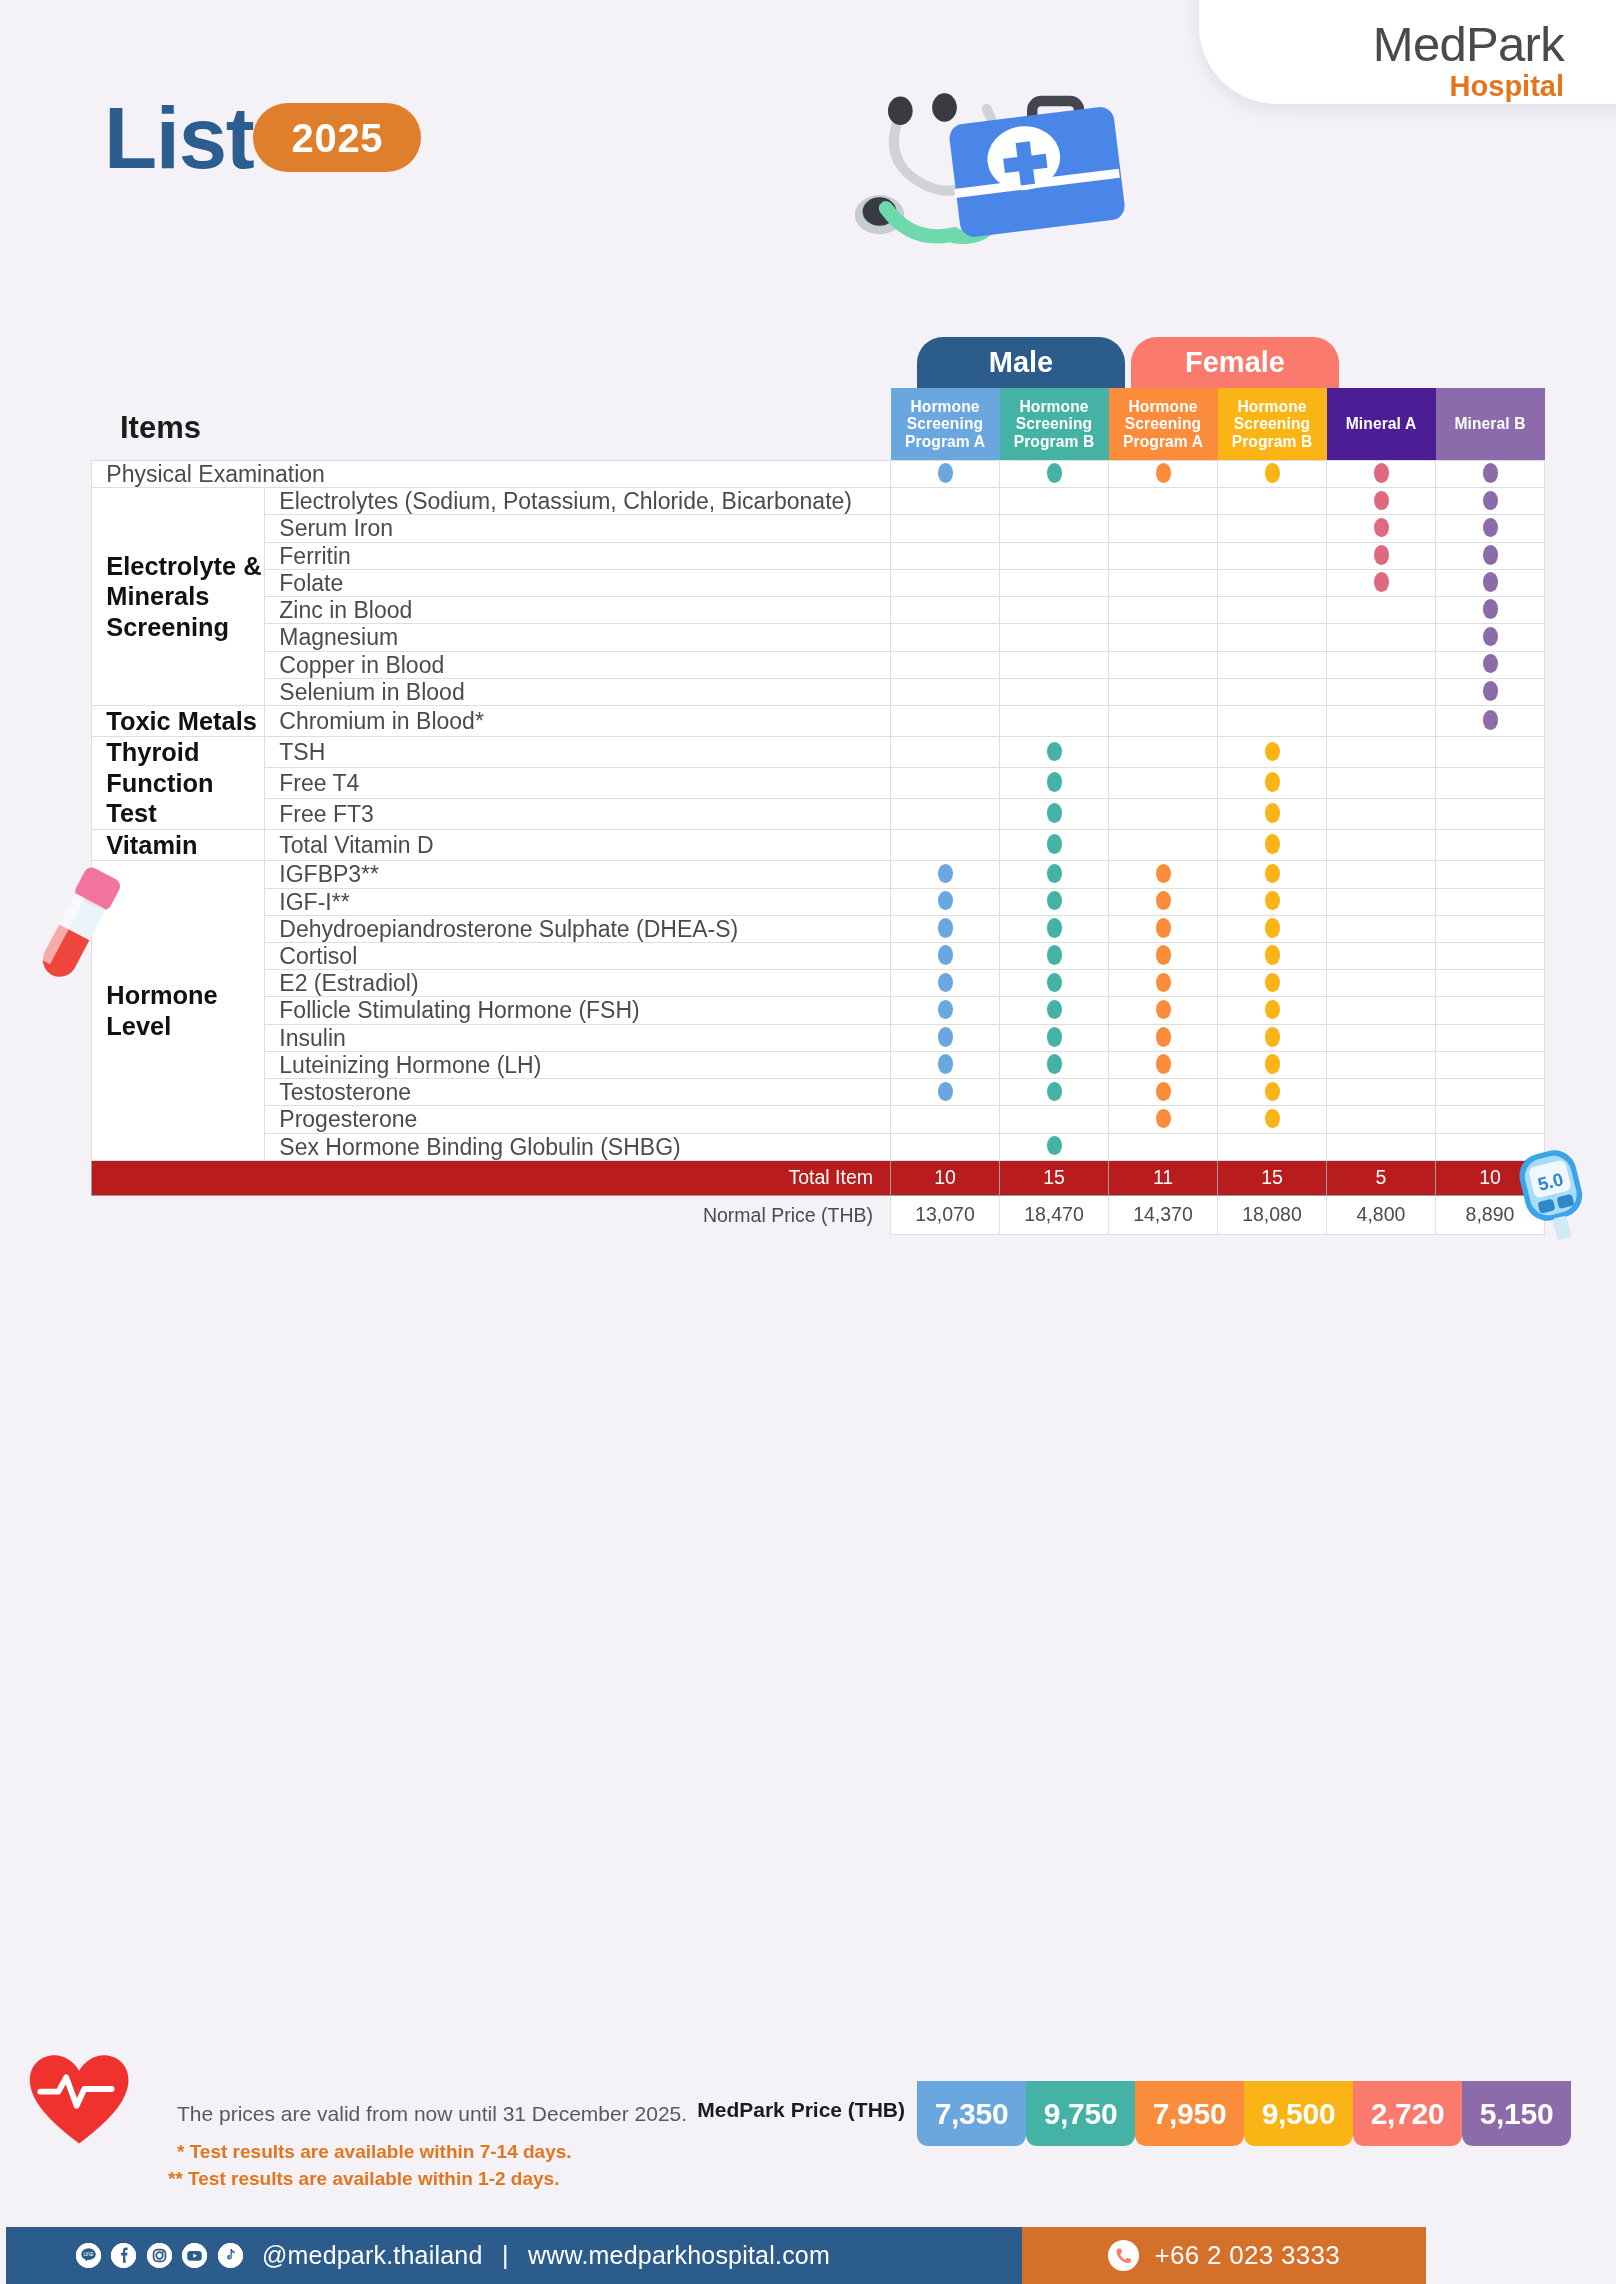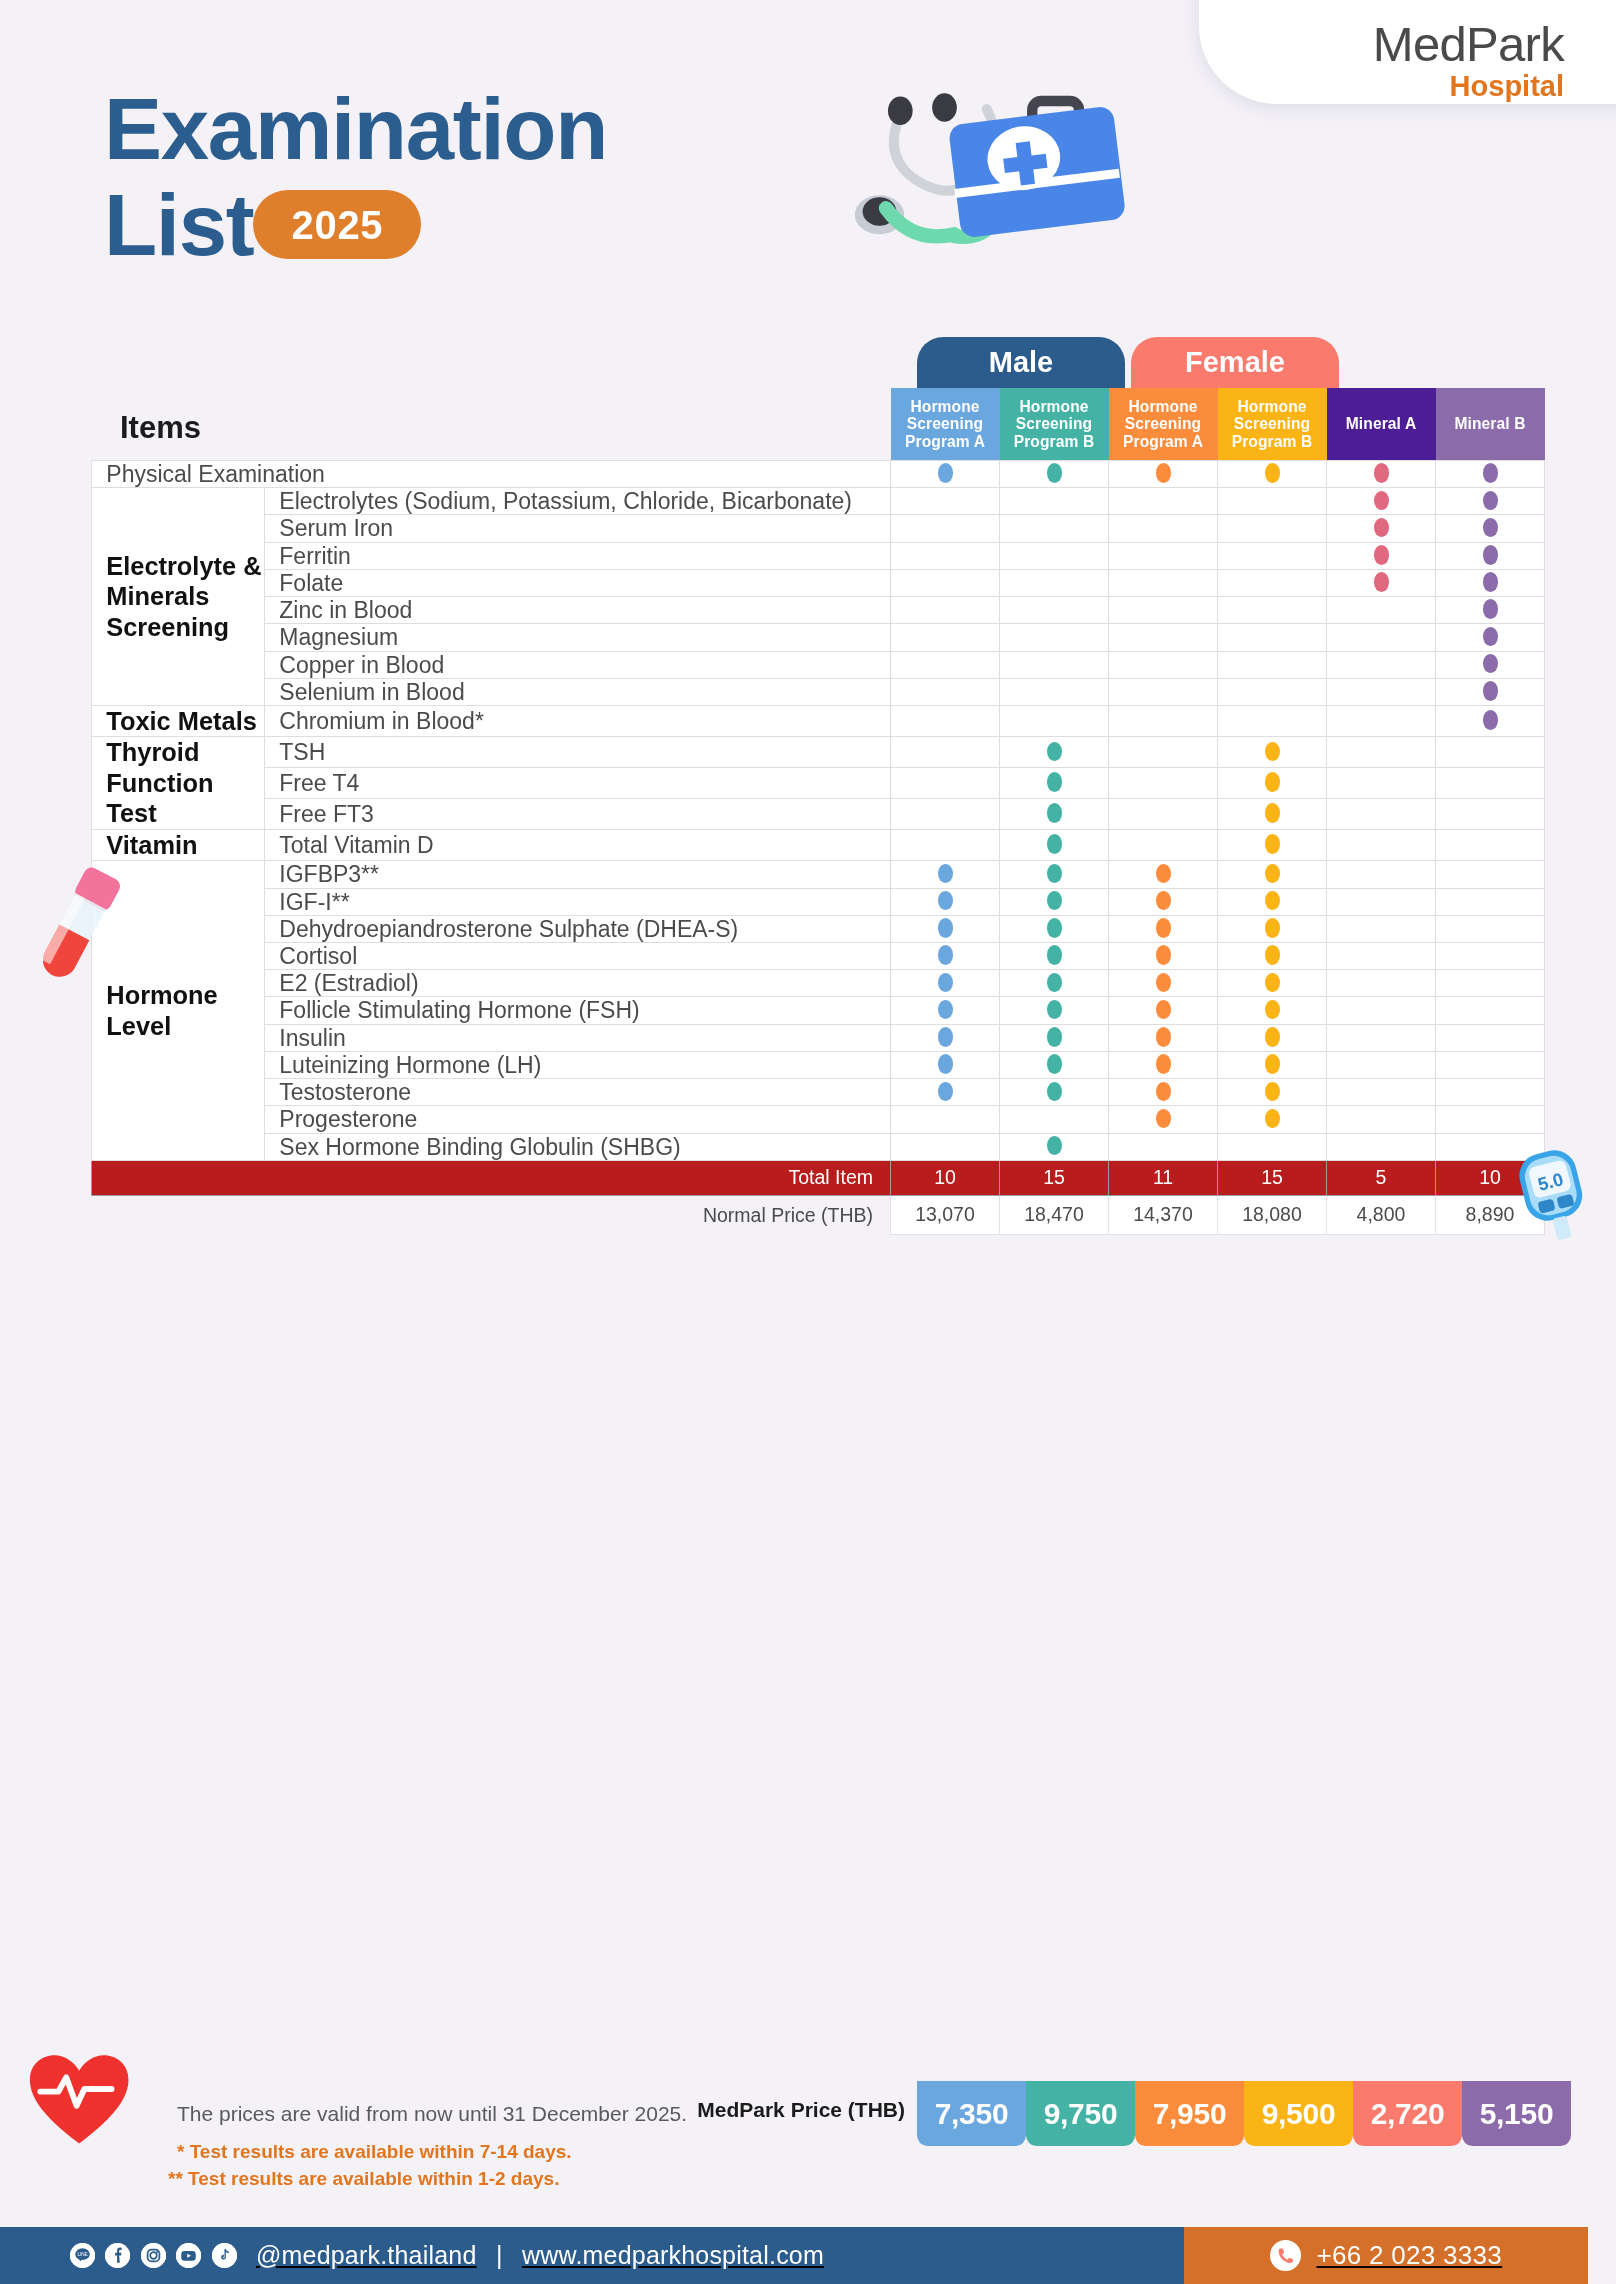--- a/index.html
+++ b/index.html
@@ -98,41 +98,40 @@
   .note-valid{position:absolute;left:177px;top:2102px;font-size:21px;color:#5a5a5a;}
   .note-1{position:absolute;left:177px;top:2141px;font-size:19px;color:#e2761f;font-weight:700;text-align:right;}
   .note-2{position:absolute;left:168px;top:2168px;font-size:19px;color:#e2761f;font-weight:700;}
 
   
   .tube{position:absolute;left:33px;top:859px;width:78px;height:156px;transform:rotate(28deg);}
   .heart{position:absolute;left:26px;top:2051px;width:107px;height:98px;}
   .meter{position:absolute;left:1517px;top:1146px;width:72px;height:98px;}
 
   
-  .footer{position:absolute;left:0;bottom:0;width:1588px;height:57px;display:flex;text-decoration:underline;}
+  .footer{position:absolute;left:6px;bottom:0;width:1420px;height:57px;display:flex;}
   .f-left{flex:1;background:#2c5c8c;display:flex;align-items:center;padding-left:70px;gap:10.4px;}
   .f-right{width:404px;background:#d4702a;display:flex;align-items:center;justify-content:center;gap:15.6px;}
   .soc{width:25px;height:25px;border-radius:50%;background:#fff;display:inline-block;position:relative;}
   .f-text{color:#fff;font-size:25px;margin-left:9px;letter-spacing:0.2px;}
   .phone-circle{width:31px;height:31px;border-radius:50%;background:#fff;
     display:flex;align-items:center;justify-content:center;}
   .phone-num{color:#fff;font-size:26px;font-weight:400;letter-spacing:0.3px;}
 </style>
 </head>
 <body>
 
 <div class="hdr-card"></div>
 
 <div class="logo">
   <div class="logo-main">MedPark</div>
   <div class="logo-sub">Hospital</div>
 </div>
 
 <div class="title-wrap">
-  <div class="title-l1">Examination</div>
   <div class="title-l2">
     <div class="word">List</div>
     <div class="year-pill">2025</div>
   </div>
 </div>
 
 <svg class="kit" viewBox="0 0 480 300">
   <g>
     <ellipse cx="100" cy="215" rx="38" ry="30" fill="#c8ccd4"></ellipse>
     <ellipse cx="100" cy="210" rx="26" ry="22" fill="#3a3a42"></ellipse>

